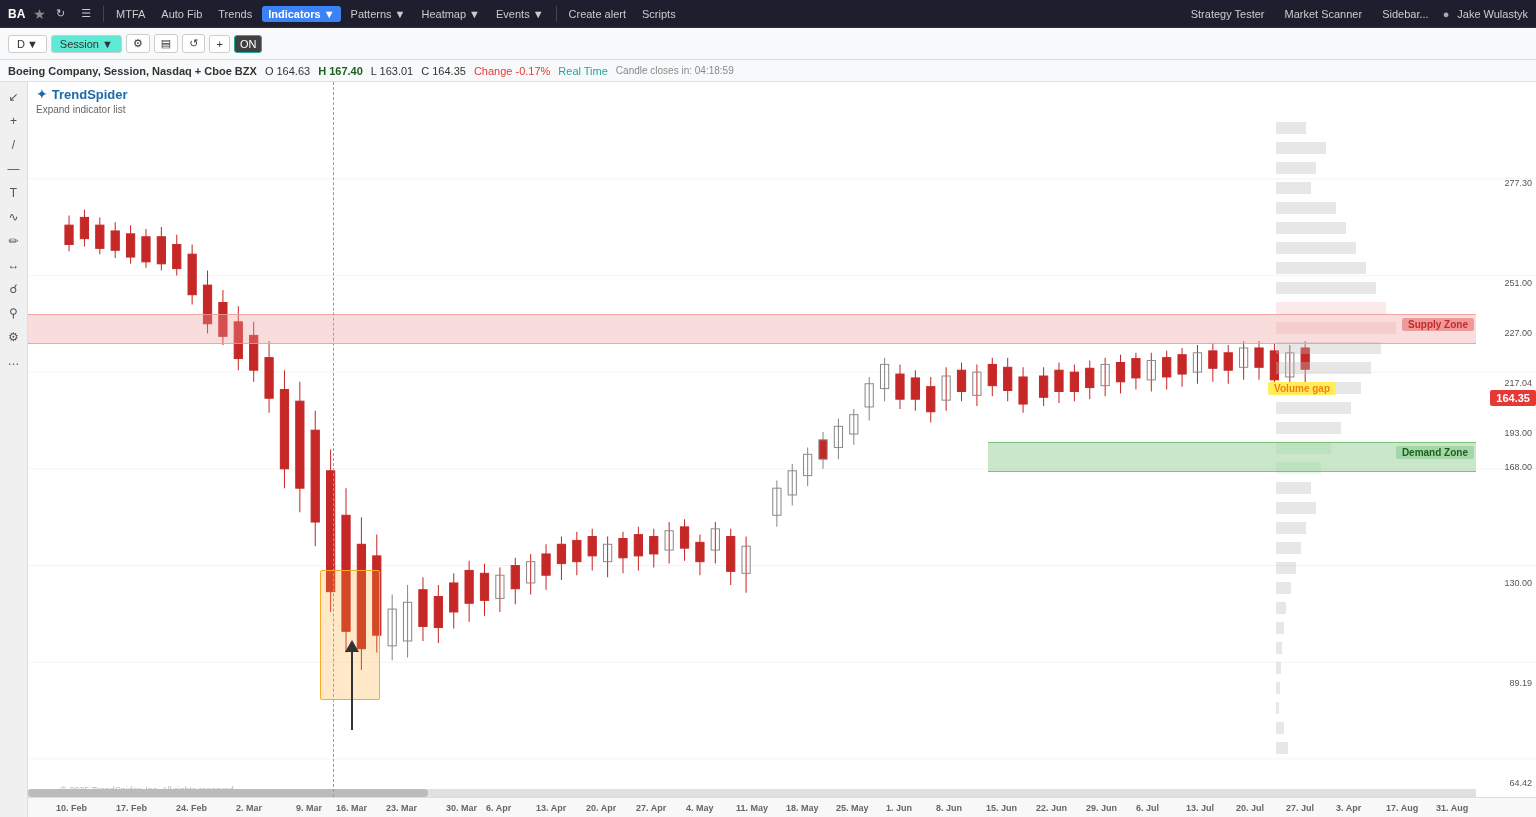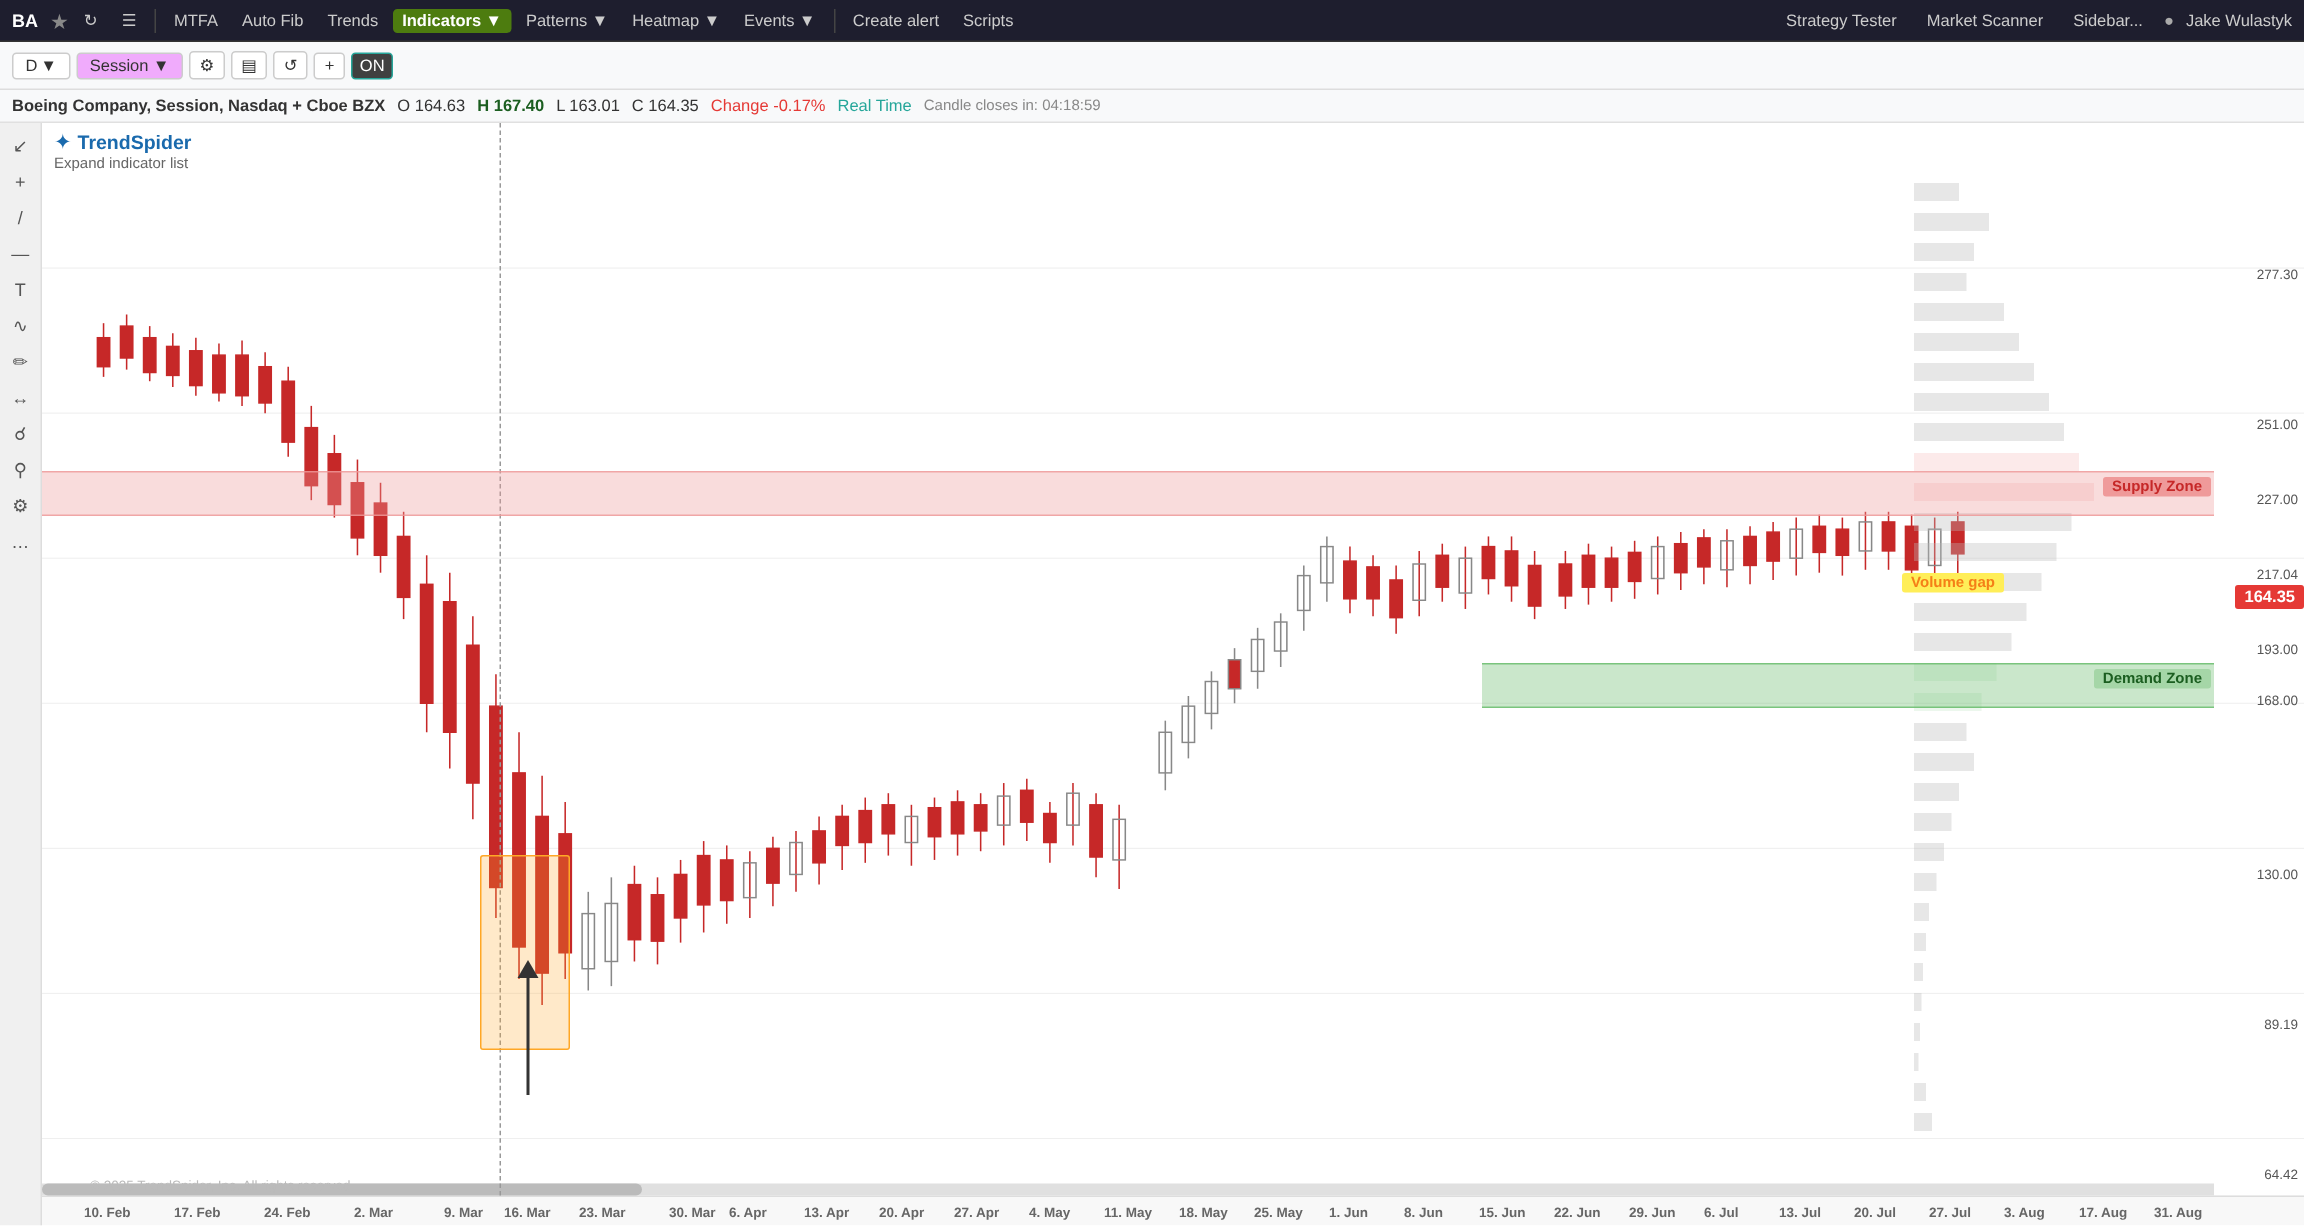--- a/index.html
+++ b/index.html
@@ -28,21 +28,21 @@
       display: flex; align-items: center; height: 32px;
       background: #f8f9fa; border-bottom: 1px solid #ddd;
       padding: 0 8px; gap: 4px;
     }
     .interval-btn {
       background: #fff; border: 1px solid #ccc; color: #333;
       font-size: 11px; padding: 2px 8px; border-radius: 3px; cursor: pointer;
       display: flex; align-items: center; gap: 2px;
     }
     .session-btn {
-      background: #f0abfc; border: 1px solid #ccc; color: #333;
+      background: #5eead4; border: 1px solid #ccc; color: #333;
       font-size: 11px; padding: 2px 8px; border-radius: 3px; cursor: pointer;
     }
     .chart-type-btn {
       background: #fff; border: 1px solid #ccc; color: #333;
       font-size: 11px; padding: 2px 6px; border-radius: 3px; cursor: pointer;
     }
     .green-btn {
       background: #404040; border: 1px solid #26a69a; color: #fff;
       font-size: 11px; padding: 2px 5px; border-radius: 3px; cursor: pointer;
     }
@@ -177,21 +177,21 @@
   <div class="toolbar-separator"></div>
   <button class="toolbar-btn">
       <span>MTFA</span>
     </button>
   <button class="toolbar-btn">
       <span>Auto Fib</span>
     </button>
   <button class="toolbar-btn">
       <span>Trends</span>
     </button>
-  <button class="toolbar-btn active" style="background:#4d7c0f;color:#fff;"><span>Indicators</span> ▼</button>
+  <button class="toolbar-btn active" style="background:#3b82f6;color:#fff;"><span>Indicators</span> ▼</button>
   <button class="toolbar-btn"><span>Patterns</span> ▼</button>
   <button class="toolbar-btn"><span>Heatmap</span> ▼</button>
   <button class="toolbar-btn"><span>Events</span> ▼</button>
   <div class="toolbar-separator"></div>
   <button class="toolbar-btn">
       <span>Create alert</span>
     </button>
   <button class="toolbar-btn">
       <span>Scripts</span>
     </button>
@@ -557,21 +557,21 @@
       <span class="date-label" style="left:808px;">25. May</span>
       <span class="date-label" style="left:858px;">1. Jun</span>
       <span class="date-label" style="left:908px;">8. Jun</span>
       <span class="date-label" style="left:958px;">15. Jun</span>
       <span class="date-label" style="left:1008px;">22. Jun</span>
       <span class="date-label" style="left:1058px;">29. Jun</span>
       <span class="date-label" style="left:1108px;">6. Jul</span>
       <span class="date-label" style="left:1158px;">13. Jul</span>
       <span class="date-label" style="left:1208px;">20. Jul</span>
       <span class="date-label" style="left:1258px;">27. Jul</span>
-      <span class="date-label" style="left:1308px;">3. Aug</span>
+      <span class="date-label" style="left:1308px;">3. Apr</span>
       <span class="date-label" style="left:1358px;">17. Aug</span>
       <span class="date-label" style="left:1408px;">31. Aug</span>
     </div>
 
     
     <div class="scroll-bar" style="bottom:20px;">
       <div class="scroll-thumb" style="left:0;width:400px;"></div>
     </div>
 
     

